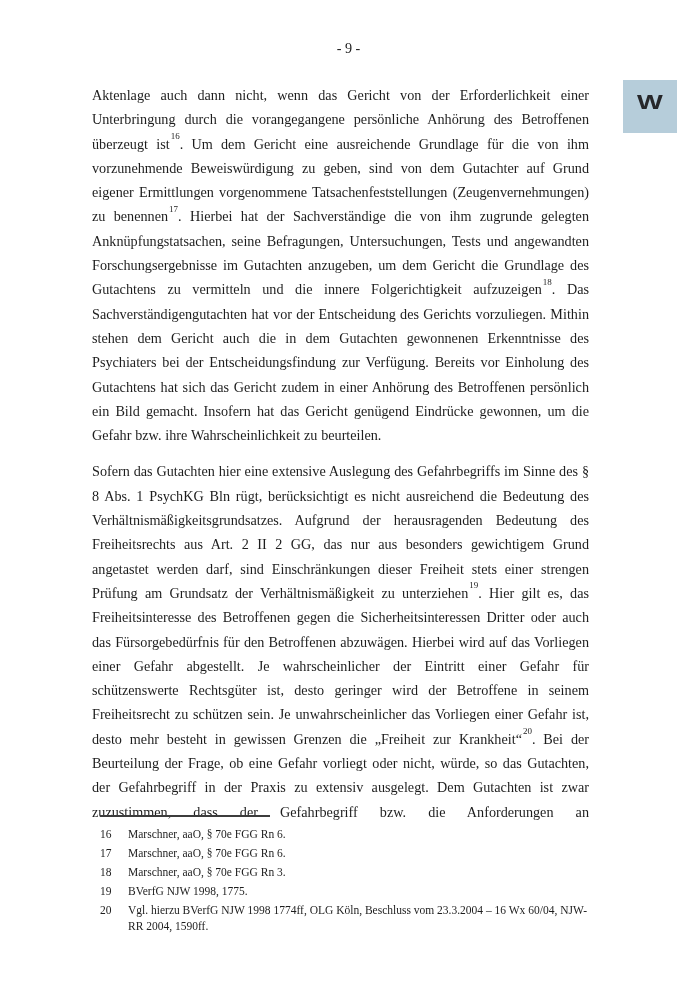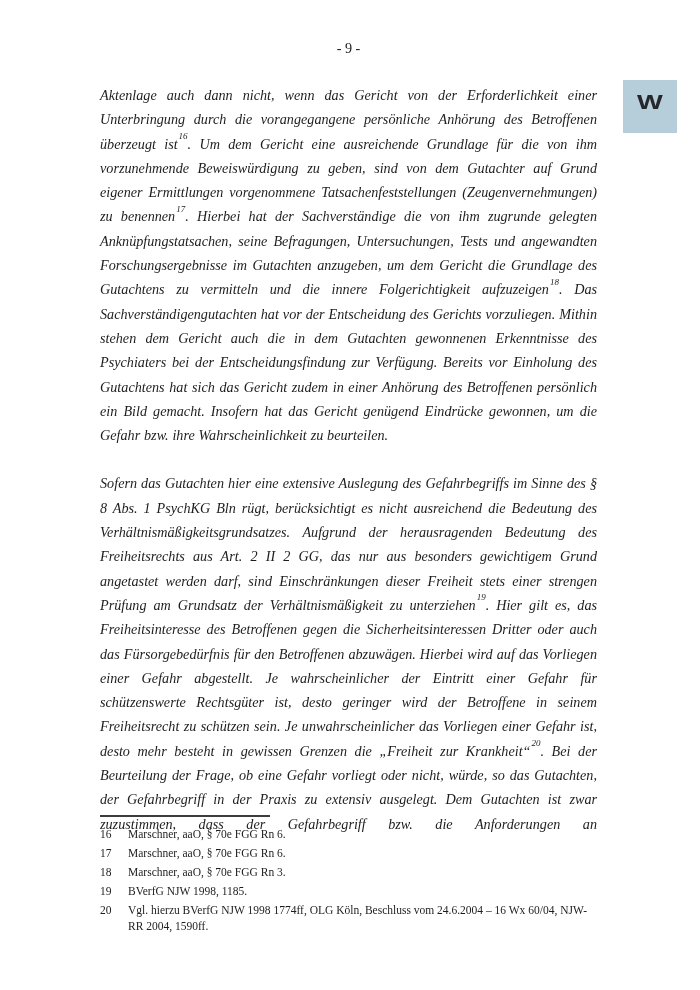--- a/index.html
+++ b/index.html
@@ -35,34 +35,33 @@
     font-family: "Liberation Sans", "DejaVu Sans", sans-serif;
     font-weight: 700;
     font-size: 21px;
     line-height: 1;
     margin-top: 11px;
     transform: scaleX(1.3);
   }
 
   .content {
     position: absolute;
-    left: 100px;
+    left: 92px;
     top: 83px;
     width: 497px;
-    font-style: italic;
   }
   .para {
     font-size: 14.2px;
     line-height: 24.3px;
     text-align: justify;
     hyphens: auto;
     -webkit-hyphens: auto;
     word-spacing: 0.02em;
   }
-  .para + .para { margin-top: 24px; }
+  .para + .para { margin-top: 12px; }
   .para.continues { text-align-last: justify; }
   .para sup {
     font-size: 9px;
     line-height: 0;
     position: relative;
     top: -0.45em;
     margin-left: 1px;
   }
 
   .fn-sep {
@@ -115,20 +114,20 @@
       <span class="fn-text">Marschner, aaO, § 70e FGG Rn 6.</span>
     </div>
 
     <div class="fn-row">
       <span class="fn-num">18</span>
       <span class="fn-text">Marschner, aaO, § 70e FGG Rn 3.</span>
     </div>
 
     <div class="fn-row">
       <span class="fn-num">19</span>
-      <span class="fn-text">BVerfG NJW 1998, 1185.</span>
+      <span class="fn-text">BVerfG NJW 1998, 1775.</span>
     </div>
 
     <div class="fn-row">
       <span class="fn-num">20</span>
-      <span class="fn-text">Vgl. hierzu BVerfG NJW 1998 1774ff, OLG Köln, Beschluss vom 24.6.2004 – 16 Wx 60/04, NJW-RR 2004, 1590ff.</span>
+      <span class="fn-text">Vgl. hierzu BVerfG NJW 1998 1774ff, OLG Köln, Beschluss vom 23.3.2004 – 16 Wx 60/04, NJW-RR 2004, 1590ff.</span>
     </div>
   </div>
 
 </body></html>

